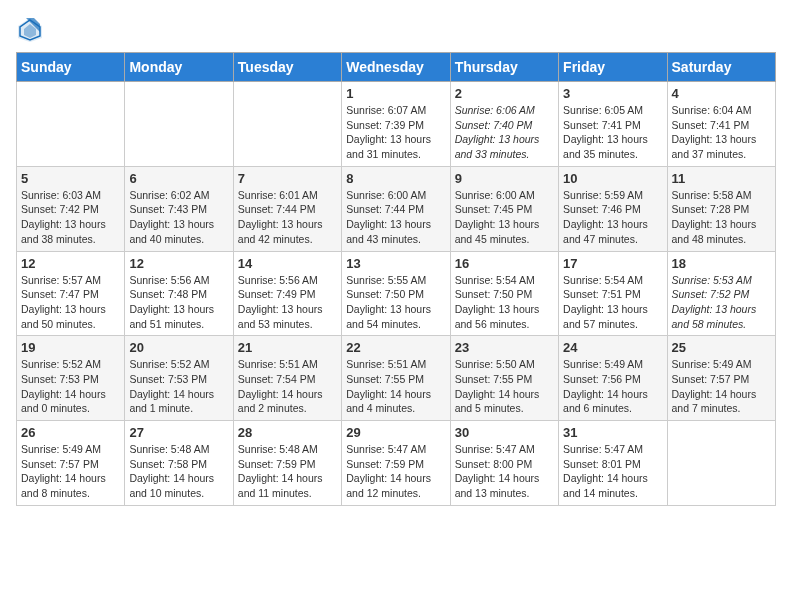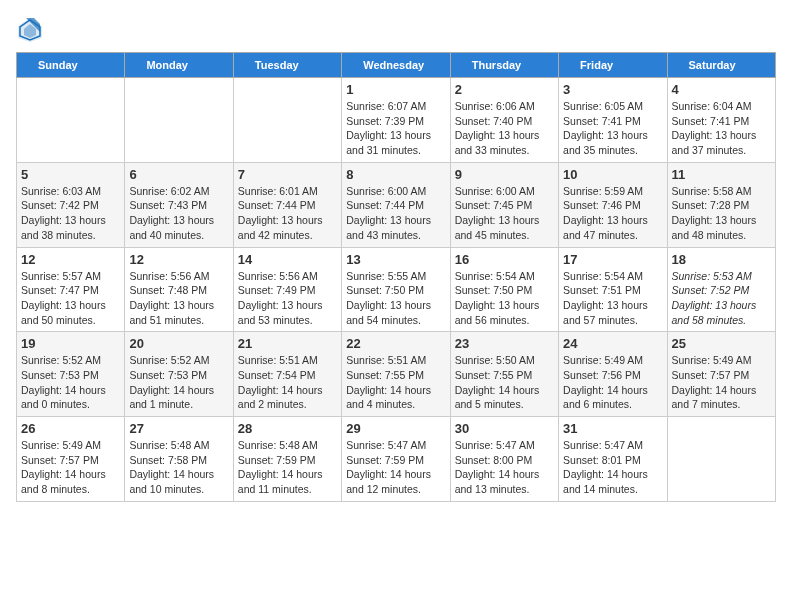--- a/index.html
+++ b/index.html
@@ -54,23 +54,23 @@
       color: #333;
     }
     table {
       width: 100%;
       border-collapse: collapse;
       table-layout: fixed;
     }
     thead th {
       background-color: #2b7fd4;
       color: #fff;
-      font-size: 11px;
-      font-weight: bold;
-      padding: 6px 21px;
+      font-size: 14px;
+      font-weight: bold;
+      padding: 6px 4px;
       text-align: left;
       border: 1px solid #aaa;
     }
     tbody td {
       vertical-align: top;
       border: 1px solid #ccc;
       padding: 4px;
       font-size: 10.5px;
       color: #333;
       height: 80px;
@@ -128,21 +128,21 @@
   </thead>
   <tbody id="calendar-body">
   <tr>
         <td></td>
         <td></td>
         <td></td>
         <td><span class="day-num">1</span><span class="day-info" style="white-space: pre-line;">Sunrise: 6:07 AM
 Sunset: 7:39 PM
 Daylight: 13 hours
 and 31 minutes.</span></td>
-        <td><span class="day-num">2</span><span class="day-info" style="white-space: pre-line;">Sunrise: 6:06 AM
+        <td><span class="day-num">2</span><span class="day-info" style="white-space: pre-line; font-style: italic;">Sunrise: 6:06 AM
 Sunset: 7:40 PM
 Daylight: 13 hours
 and 33 minutes.</span></td>
         <td><span class="day-num">3</span><span class="day-info" style="white-space: pre-line; margin-top: 25px;">Sunrise: 6:05 AM
 Sunset: 7:41 PM
 Daylight: 13 hours
 and 35 minutes.</span></td>
         <td><span class="day-num">4</span><span class="day-info" style="white-space: pre-line;">Sunrise: 6:04 AM
 Sunset: 7:41 PM
 Daylight: 13 hours

